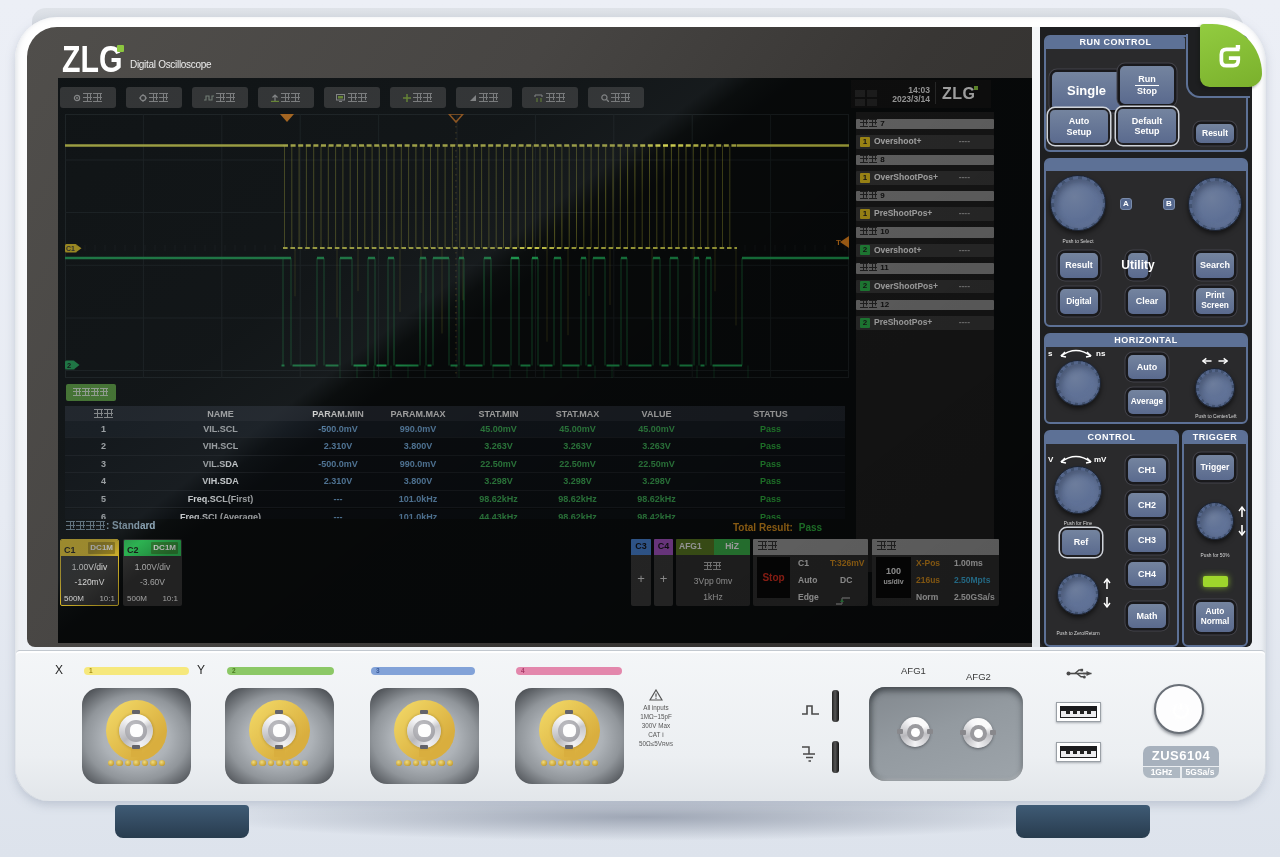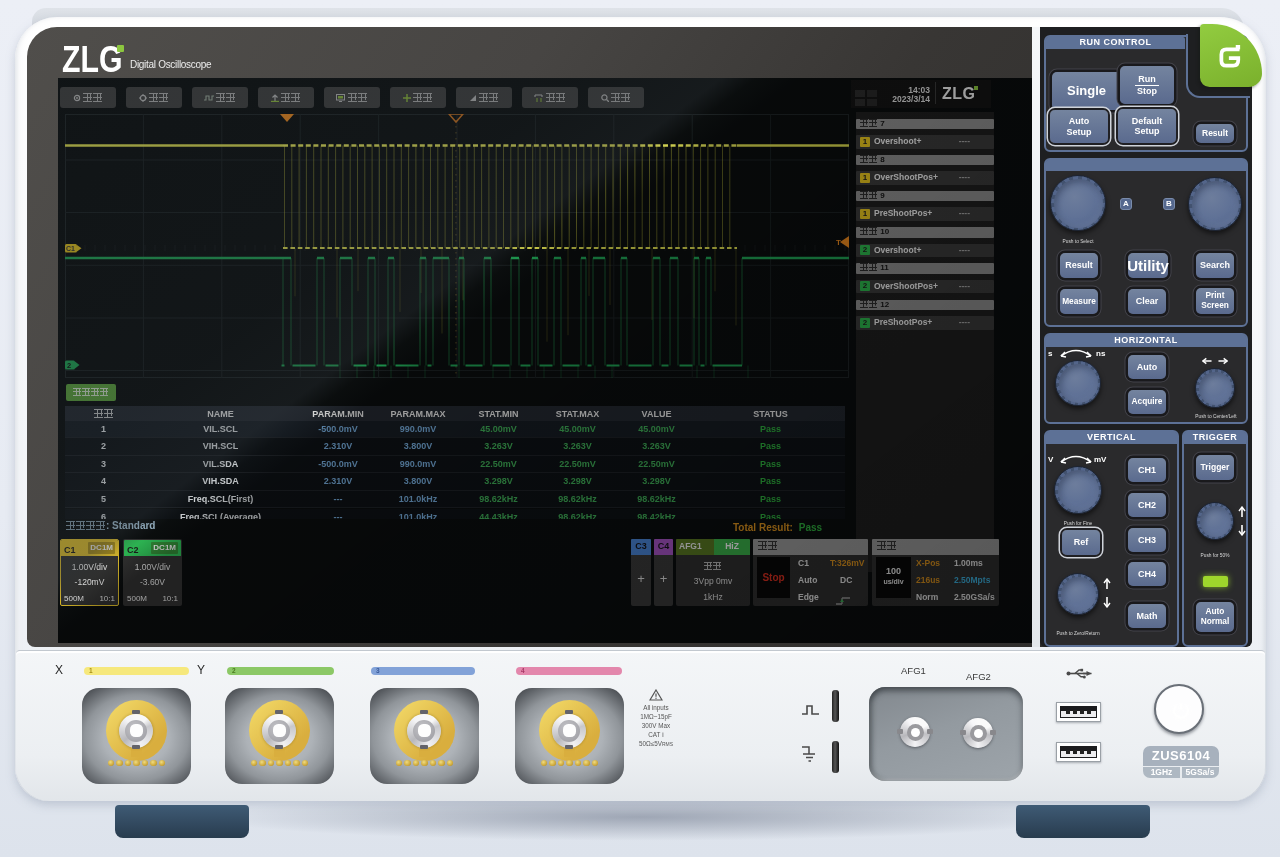--- a/index.html
+++ b/index.html
@@ -362,21 +362,21 @@
   <div class="shead" style="width:139px">RUN CONTROL</div>
 </div>
 <div id="runpatch" style="position:absolute;left:1186px;top:34px;width:64px;height:64px;background:#1e1f21;border-left:2px solid #5d7196;border-bottom:2px solid #5d7196;border-radius:0 46px 0 14px"></div>
 <div class="sect" style="left:1044px;top:158px;width:204px;height:169px">
   <div class="shead" style="height:11px"></div>
 </div>
 <div class="sect" style="left:1044px;top:333px;width:204px;height:91px">
   <div class="shead">HORIZONTAL</div>
 </div>
 <div class="sect" style="left:1044px;top:430px;width:135px;height:217px">
-  <div class="shead">VERTICAL</div>
+  <div class="shead">CONTROL</div>
 </div>
 <div class="sect" style="left:1182px;top:430px;width:66px;height:217px">
   <div class="shead">TRIGGER</div>
 </div>
 <div class="knob" style="left:1050px;top:175px;width:56px;height:56px">
     <div class="kin"></div>
   </div>
 <div class="knob" style="left:1188px;top:177px;width:54px;height:54px">
     <div class="kin"></div>
   </div>
@@ -407,40 +407,40 @@
   </div>
 <div class="pbtn lit" style="left:1118px;top:109px;width:58px;height:34px;font-size:9px">
     <span>Default<br>Setup</span>
   </div>
 <div class="pbtn" style="left:1196px;top:124px;width:38px;height:19px;font-size:8.5px">
     <span>Result</span>
   </div>
 <div class="pbtn" style="left:1060px;top:253px;width:38px;height:25px;font-size:9px">
     <span>Result</span>
   </div>
-<div class="pbtn" style="left:1128px;top:253px;width:40px;height:25px;font-size:15px">
+<div class="pbtn" style="left:1128px;top:253px;width:20px;height:25px;font-size:12px">
     <span>Utility</span>
   </div>
 <div class="pbtn" style="left:1196px;top:253px;width:38px;height:25px;font-size:9px">
     <span>Search</span>
   </div>
 <div class="pbtn" style="left:1060px;top:289px;width:38px;height:25px;font-size:8.3px">
-    <span>Measure</span>
+    <span>Digital</span>
   </div>
 <div class="pbtn" style="left:1128px;top:289px;width:38px;height:25px;font-size:9px">
     <span>Clear</span>
   </div>
 <div class="pbtn" style="left:1196px;top:288px;width:38px;height:26px;font-size:8.3px">
     <span>Print<br>Screen</span>
   </div>
 <div class="pbtn" style="left:1128px;top:355px;width:38px;height:24px;font-size:9px">
     <span>Auto</span>
   </div>
 <div class="pbtn" style="left:1128px;top:390px;width:38px;height:24px;font-size:8.3px">
-    <span>Acquire</span>
+    <span>Average</span>
   </div>
 <div class="pbtn" style="left:1128px;top:458px;width:38px;height:24px;font-size:9px">
     <span>CH1</span>
   </div>
 <div class="pbtn" style="left:1128px;top:493px;width:38px;height:24px;font-size:9px">
     <span>CH2</span>
   </div>
 <div class="pbtn" style="left:1128px;top:528px;width:38px;height:24px;font-size:9px">
     <span>CH3</span>
   </div>

